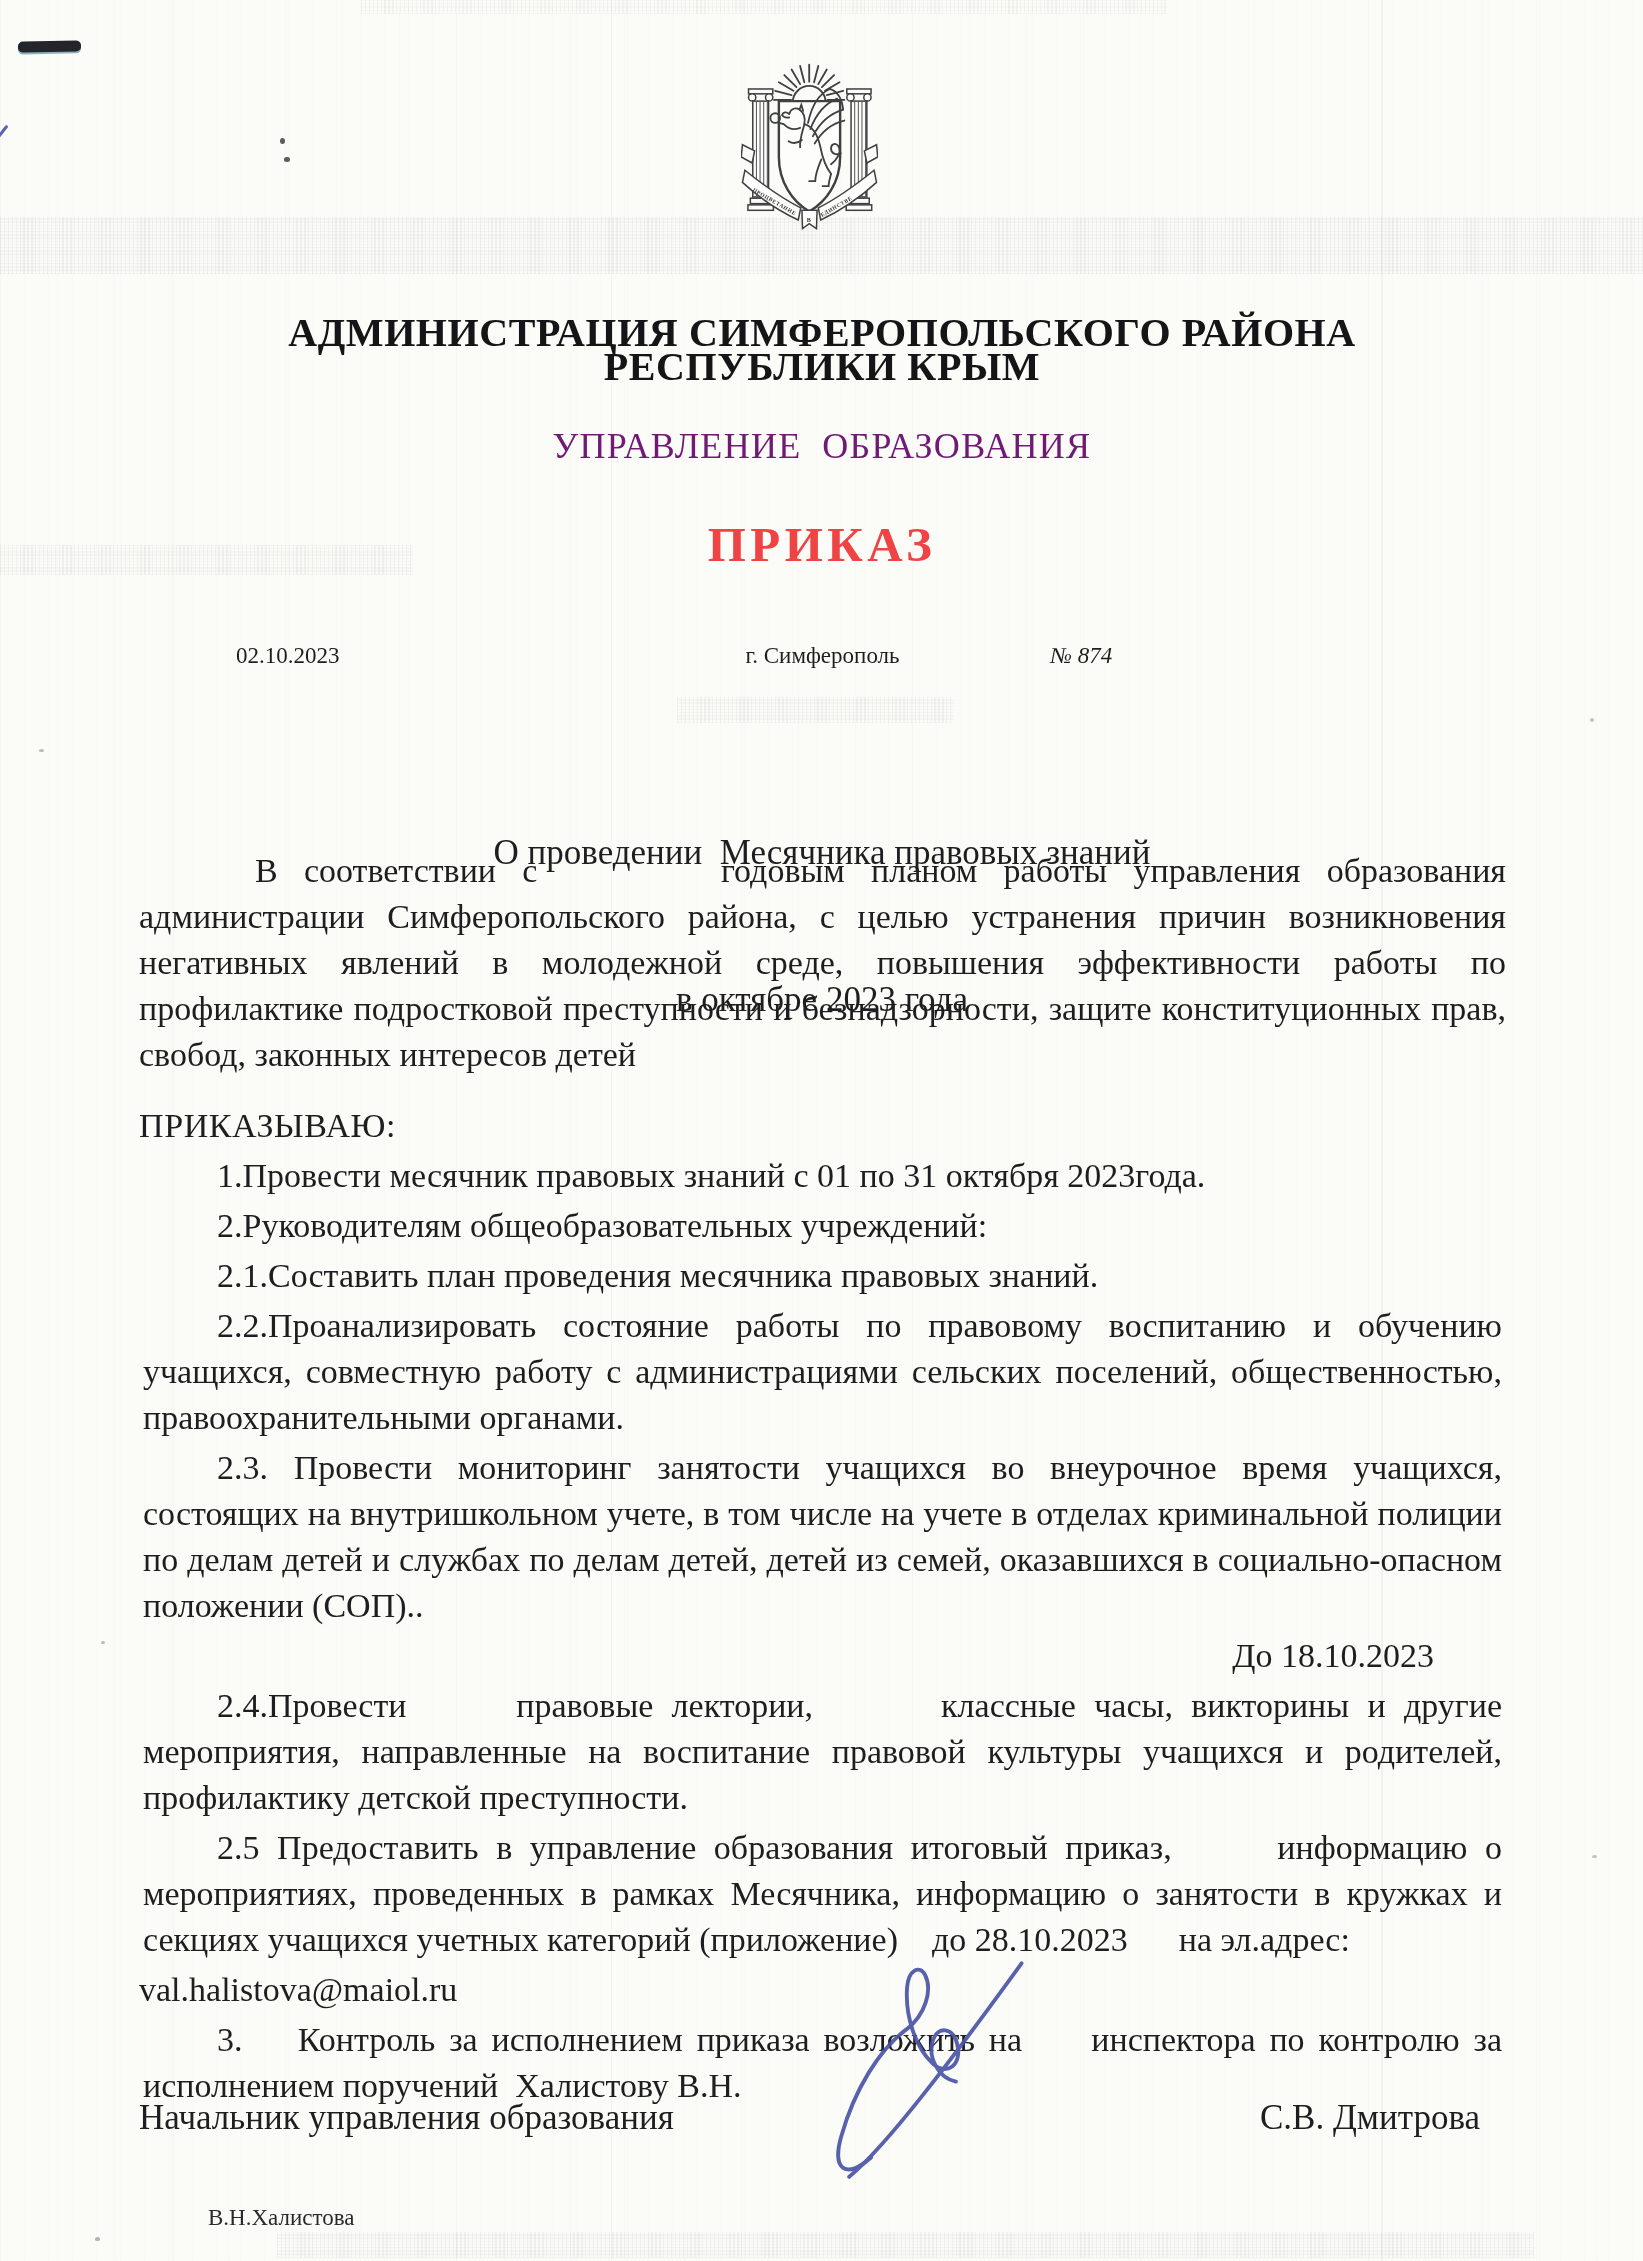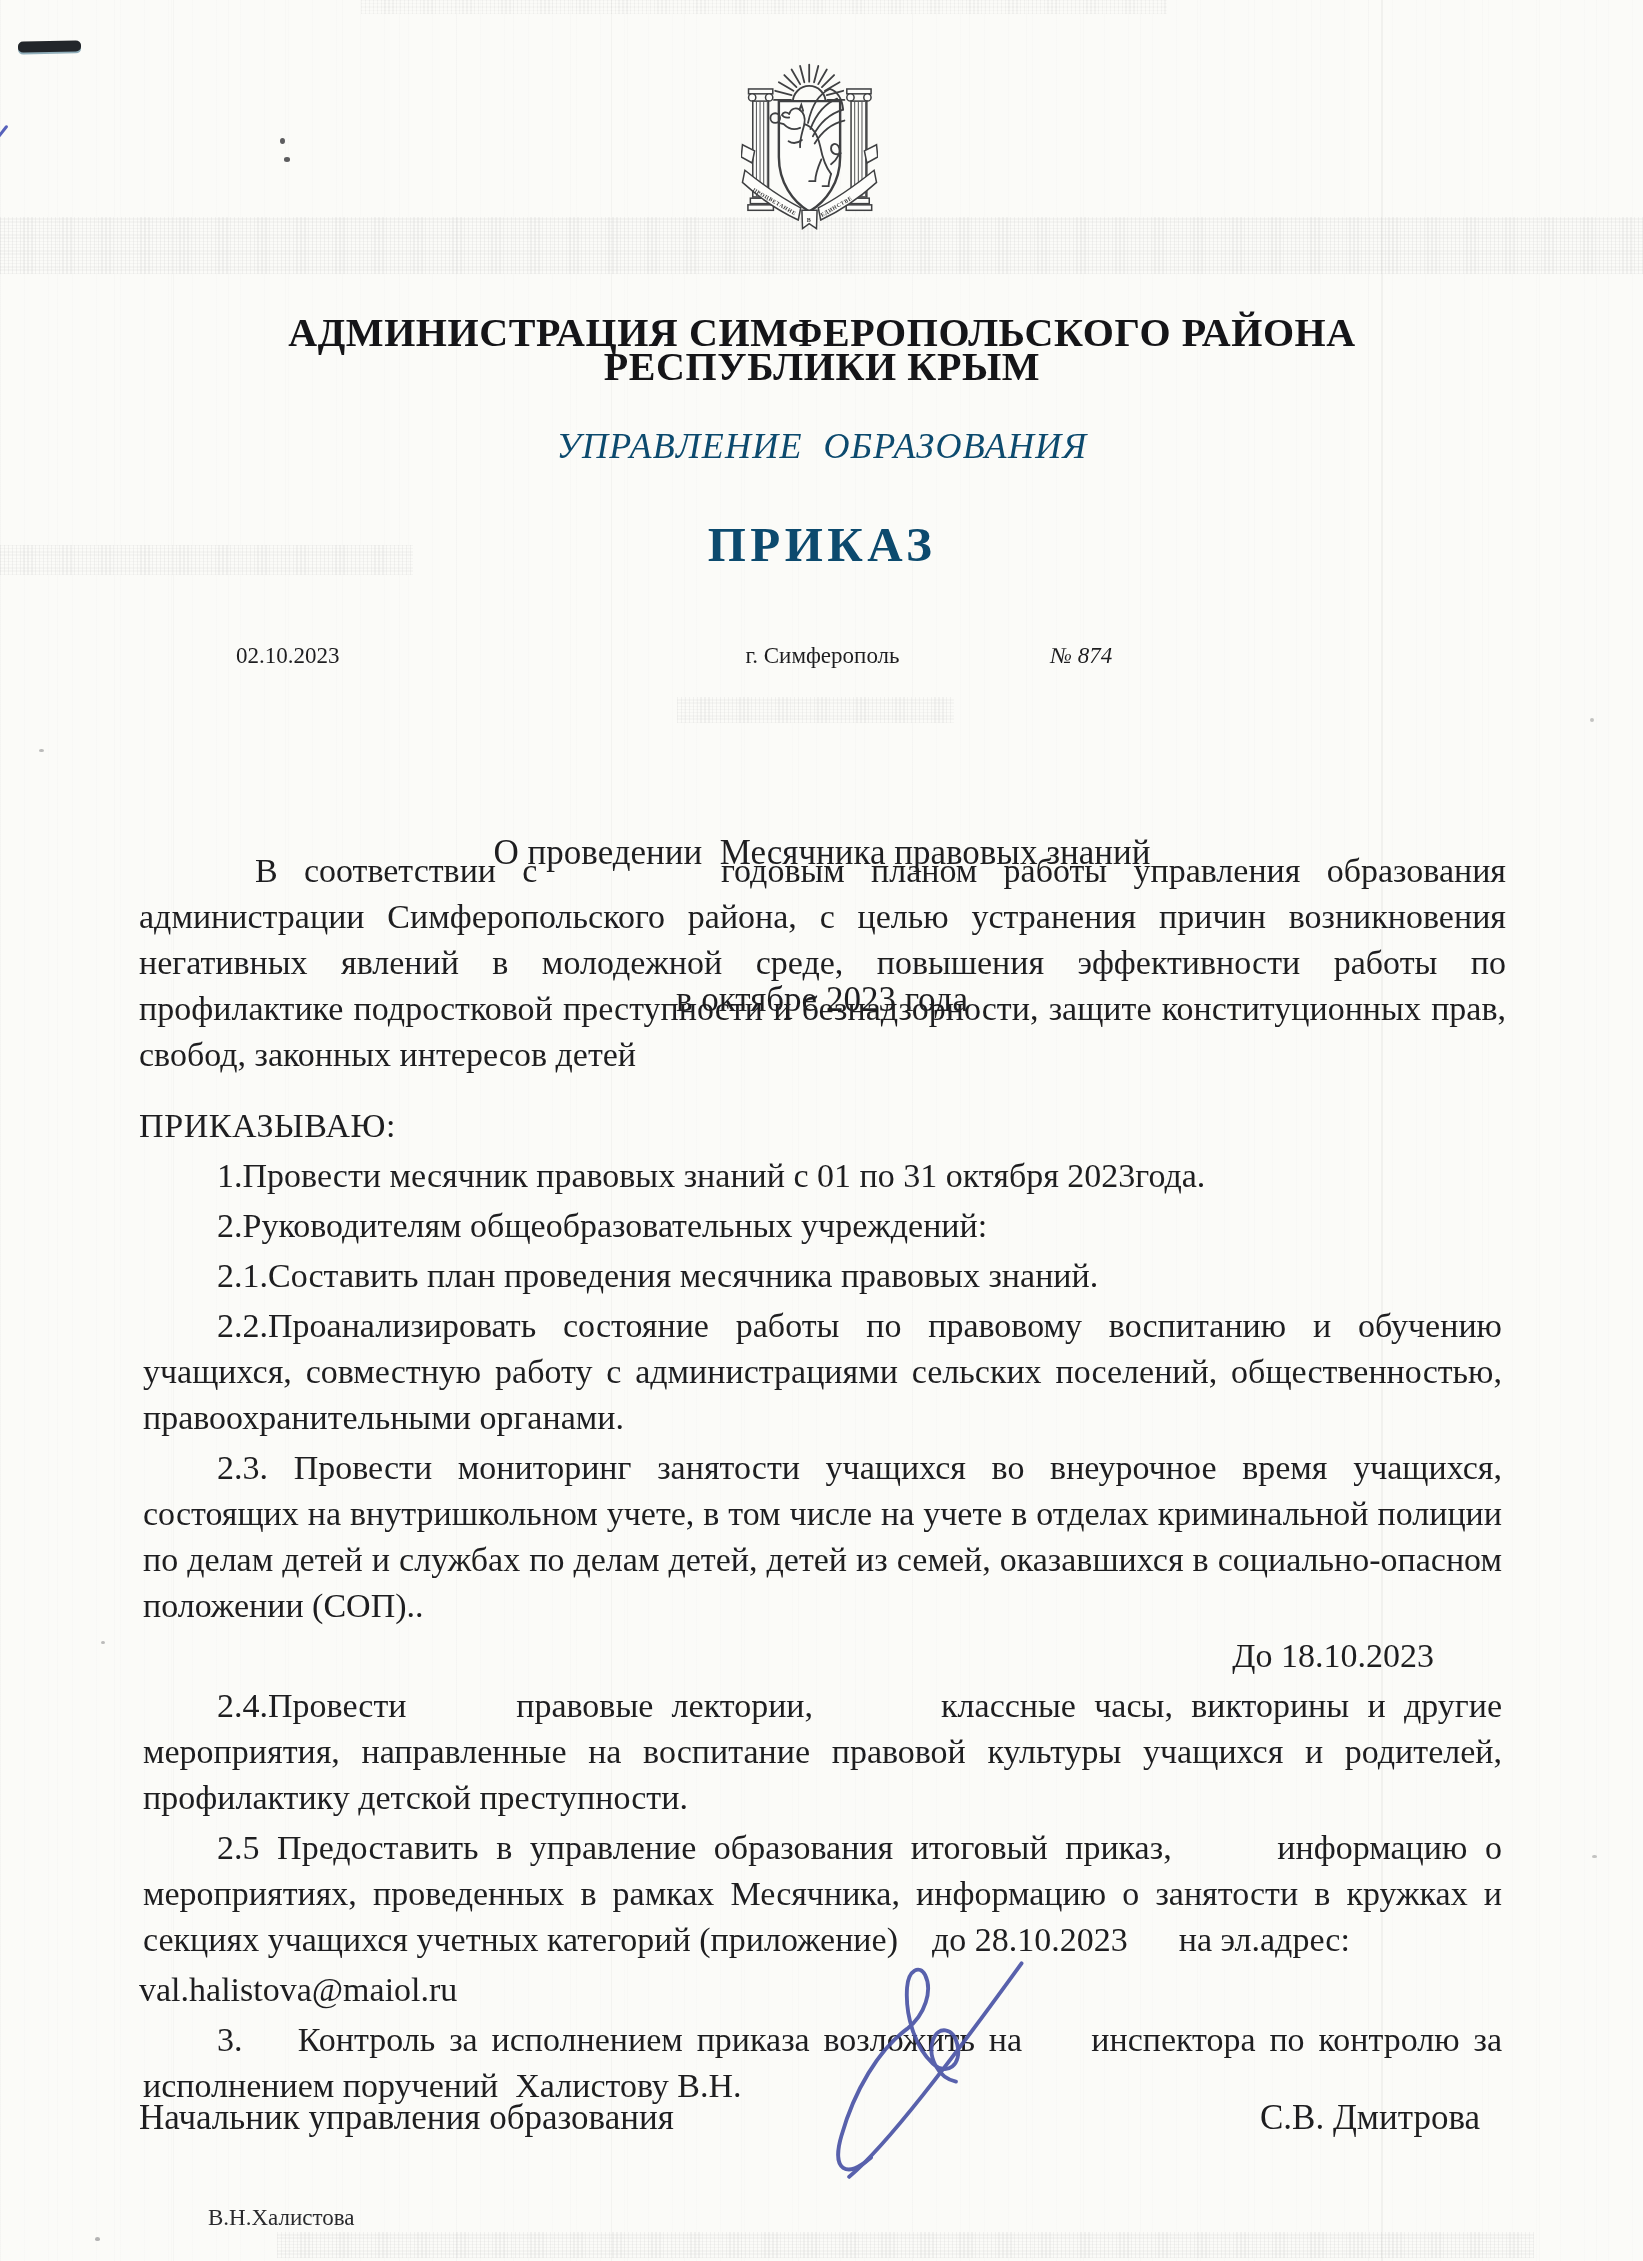--- a/index.html
+++ b/index.html
@@ -24,22 +24,22 @@
   .vline{position:absolute;top:0;height:100%;pointer-events:none;}
   .artifact-bar{position:absolute;left:18px;top:41px;width:63px;height:11px;
     background:#22262a;border-radius:5.2px/4.5px;transform:rotate(-1.2deg);
     box-shadow:0 1.9px 0.6px rgba(40,100,125,.5);}
   .blue-tick{position:absolute;left:1.3px;top:124px;width:3.2px;height:15.5px;
     background:#3946b0;border-radius:1.9px;transform:rotate(38deg);opacity:.85;}
   .sp{position:absolute;background:rgba(25,25,30,.7);border-radius:50%;}
   
   .center{position:absolute;left:0;width:100%;text-align:center;}
   .org{font-weight:bold;font-size:40px;letter-spacing:0.6px;color:#151518;}
-  .dept{font-size:36px;letter-spacing:1.3px;white-space:pre;color:#0c4a6e;font-style:italic;}
-  .doctype{font-weight:bold;font-size:49px;letter-spacing:4.5px;color:#0c4a6e;}
+  .dept{font-size:36px;letter-spacing:1.3px;white-space:pre;color:#701a75;}
+  .doctype{font-weight:bold;font-size:49px;letter-spacing:4.5px;color:#ef4444;}
   .meta{position:absolute;left:139px;width:1367px;display:grid;
     grid-template-columns:1fr 1fr 1fr;font-size:23px;}
   .meta .m-date{padding-left:97px;}
   .meta .m-place{text-align:center;}
   .meta .m-num{text-align:left;padding-right:201px;white-space:nowrap;font-style:italic;}
   .subject{font-size:35px;line-height:49px;white-space:pre;}
   .bodytext{position:absolute;left:139px;top:848px;width:1367px;
     font-size:34px;line-height:46px;}
   .preamble{text-align:justify;text-indent:116px;white-space:pre-wrap;margin:0;}
   .order-heading{margin-top:24.5px;letter-spacing:0.6px;}

